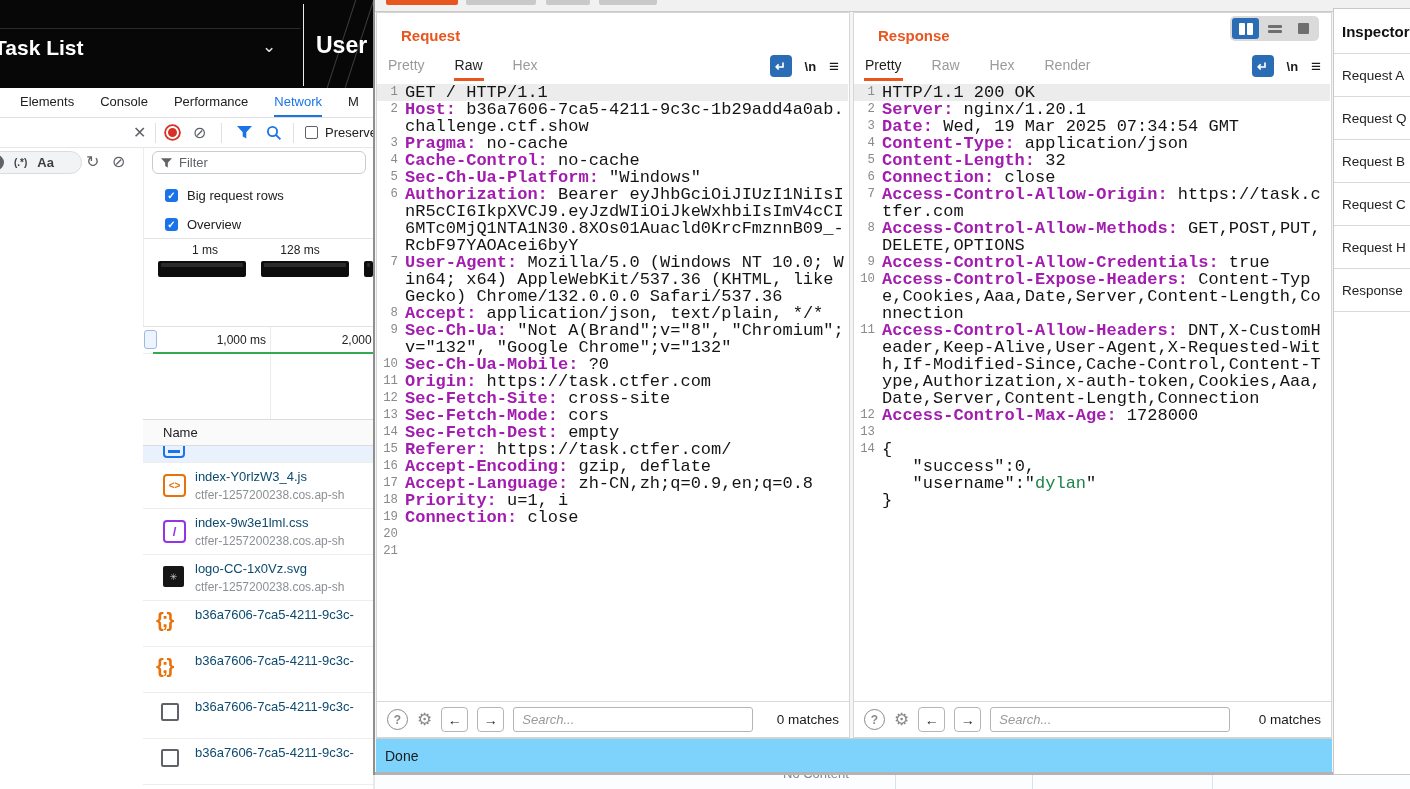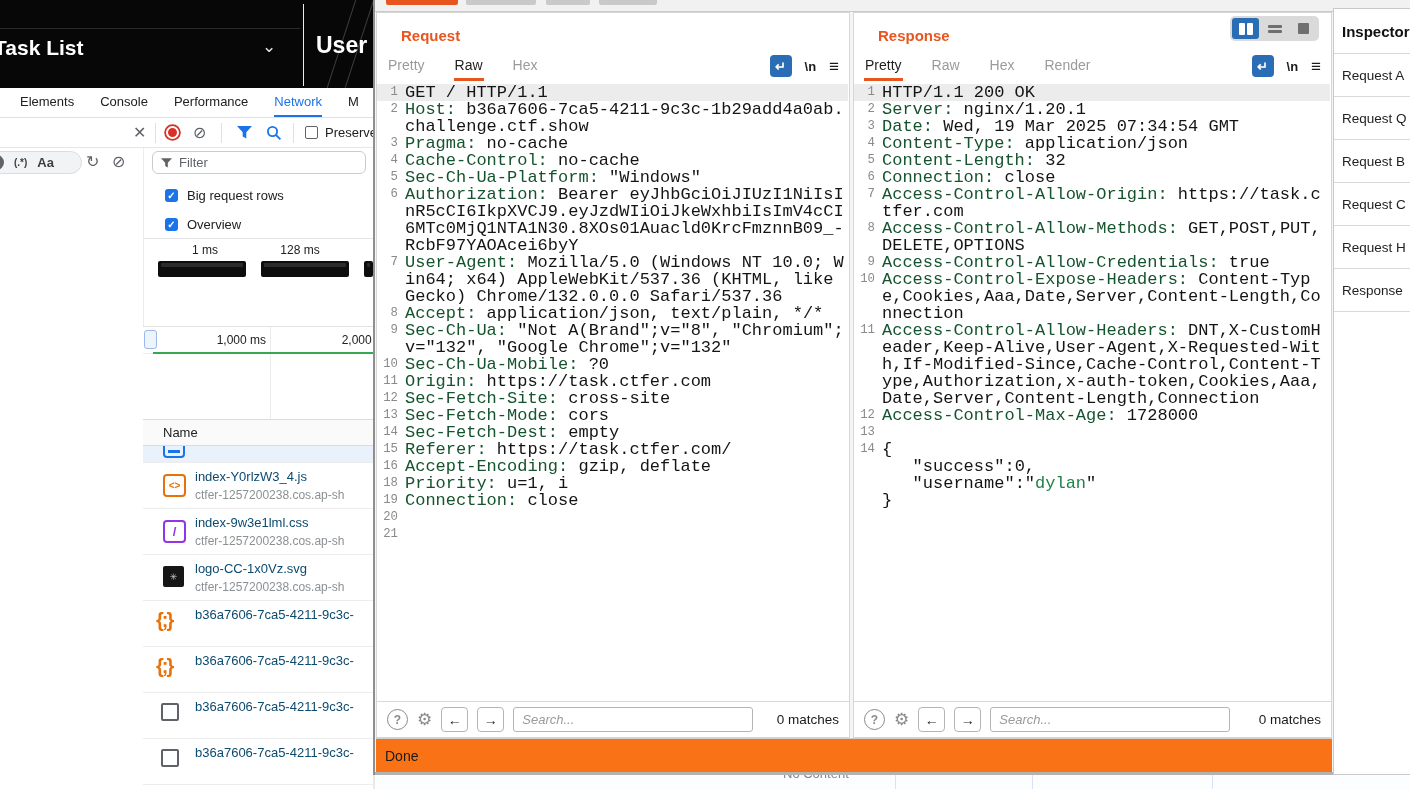--- a/index.html
+++ b/index.html
@@ -103,42 +103,42 @@
   .nl{font-size:13px;font-weight:700;color:#1a1a1a;}
   .menu{font-size:17px;color:#1a1a1a;line-height:17px;}
 
   .pcode{position:absolute;left:0;top:70px;right:1px;bottom:37px;overflow:hidden;padding-top:1px;}
   .cl{display:flex;}
   .cl.hl{background:#ececec;}
   .ln{flex:0 0 21px;text-align:right;padding-right:7px;color:#8a8a8a;
       font-family:"Liberation Mono",monospace;font-size:12.3px;line-height:17px;}
   .ct{flex:1;font-family:"Liberation Mono",monospace;font-size:17px;line-height:17px;
       white-space:pre-wrap;word-break:break-all;color:#141414;min-height:17px;padding-right:3px;}
-  .h{color:#14532d;} .g{color:#1d8348;} .p{}
+  .h{color:#a21caf;font-weight:bold;} .g{color:#1d8348;} .p{}
 
   .pfoot{position:absolute;left:0;right:0;bottom:0;height:36px;border-top:1px solid #d9d9d9;background:#fff;
          display:flex;align-items:center;gap:9px;padding:0 10px;box-sizing:border-box;}
   .qicon{width:19px;height:19px;border:1.6px solid #8a8a8a;border-radius:50%;color:#8a8a8a;font-size:12px;
          font-weight:700;display:flex;align-items:center;justify-content:center;flex:0 0 auto;}
   .gear{font-size:17px;color:#8a8a8a;flex:0 0 auto;}
   .navbtn{width:27px;height:25px;border:1px solid #b5b5b5;border-radius:4px;background:#fff;display:flex;
           align-items:center;justify-content:center;font-size:14px;color:#222;flex:0 0 auto;box-sizing:border-box;}
   .searchbox{width:240px;height:25px;border:1px solid #b5b5b5;border-radius:3px;background:#fff;display:flex;
              align-items:center;padding:0 8px;box-sizing:border-box;color:#9a9a9a;font-style:italic;font-size:13px;}
   .matches{margin-left:auto;font-size:13.5px;color:#1a1a1a;white-space:nowrap;}
 
   .vtoggle{position:absolute;right:12px;top:3px;background:#dadada;border-radius:5px;display:flex;padding:2px;gap:2px;}
   .vt{width:27px;height:21px;border-radius:3px;display:flex;align-items:center;justify-content:center;gap:2px;}
   .vt.on{background:#2a6db5;}
   .vt .col{width:6px;height:12px;background:#fff;border-radius:1px;}
   .vt .hb{width:14px;height:8px;display:flex;flex-direction:column;justify-content:space-between;}
   .vt .hb i{display:block;height:3px;background:#6f6f6f;border-radius:1px;}
   .vt .sq{width:11px;height:11px;background:#6f6f6f;border-radius:1px;}
 
-  .donebar{position:absolute;left:1px;top:738px;width:956px;height:34px;background:#f97316;border-top:1px solid #cfcfcf;
+  .donebar{position:absolute;left:1px;top:738px;width:956px;height:34px;background:#7dd3fc;border-top:1px solid #cfcfcf;
            display:flex;align-items:center;padding-left:9px;box-sizing:border-box;font-size:14px;color:#1a1a1a;}
   .bottomedge{position:absolute;left:0;top:772px;width:100%;height:3px;background:#b3b3b3;}
 
   
   .inspector{position:absolute;left:1333px;top:8px;width:77px;height:767px;background:#fff;
              border:1px solid #c9c9c9;border-right:none;box-sizing:border-box;overflow:hidden;}
   .ihead{height:44px;border-bottom:1px solid #d9d9d9;display:flex;align-items:center;padding-left:8px;
          font-size:15px;font-weight:700;color:#111;white-space:nowrap;overflow:hidden;}
   .iitem{height:42px;border-bottom:1px solid #d9d9d9;display:flex;align-items:center;padding-left:8px;
          font-size:13.5px;color:#222;white-space:nowrap;overflow:hidden;}
@@ -371,20 +371,24 @@
         </div>
         <div class="cl">
           <span class="ln">15</span>
           <span class="ct"><span class="h">Referer:</span><span class="p"> https://task.ctfer.com/</span></span>
         </div>
         <div class="cl">
           <span class="ln">16</span>
           <span class="ct"><span class="h">Accept-Encoding:</span><span class="p"> gzip, deflate</span></span>
         </div>
         <div class="cl">
+          <span class="ln">17</span>
+          <span class="ct"><span class="h">Accept-Language:</span><span class="p"> zh-CN,zh;q=0.9,en;q=0.8</span></span>
+        </div>
+        <div class="cl">
           <span class="ln">18</span>
           <span class="ct"><span class="h">Priority:</span><span class="p"> u=1, i</span></span>
         </div>
         <div class="cl">
           <span class="ln">19</span>
           <span class="ct"><span class="h">Connection:</span><span class="p"> close</span></span>
         </div>
         <div class="cl">
           <span class="ln">20</span>
           <span class="ct"></span>

